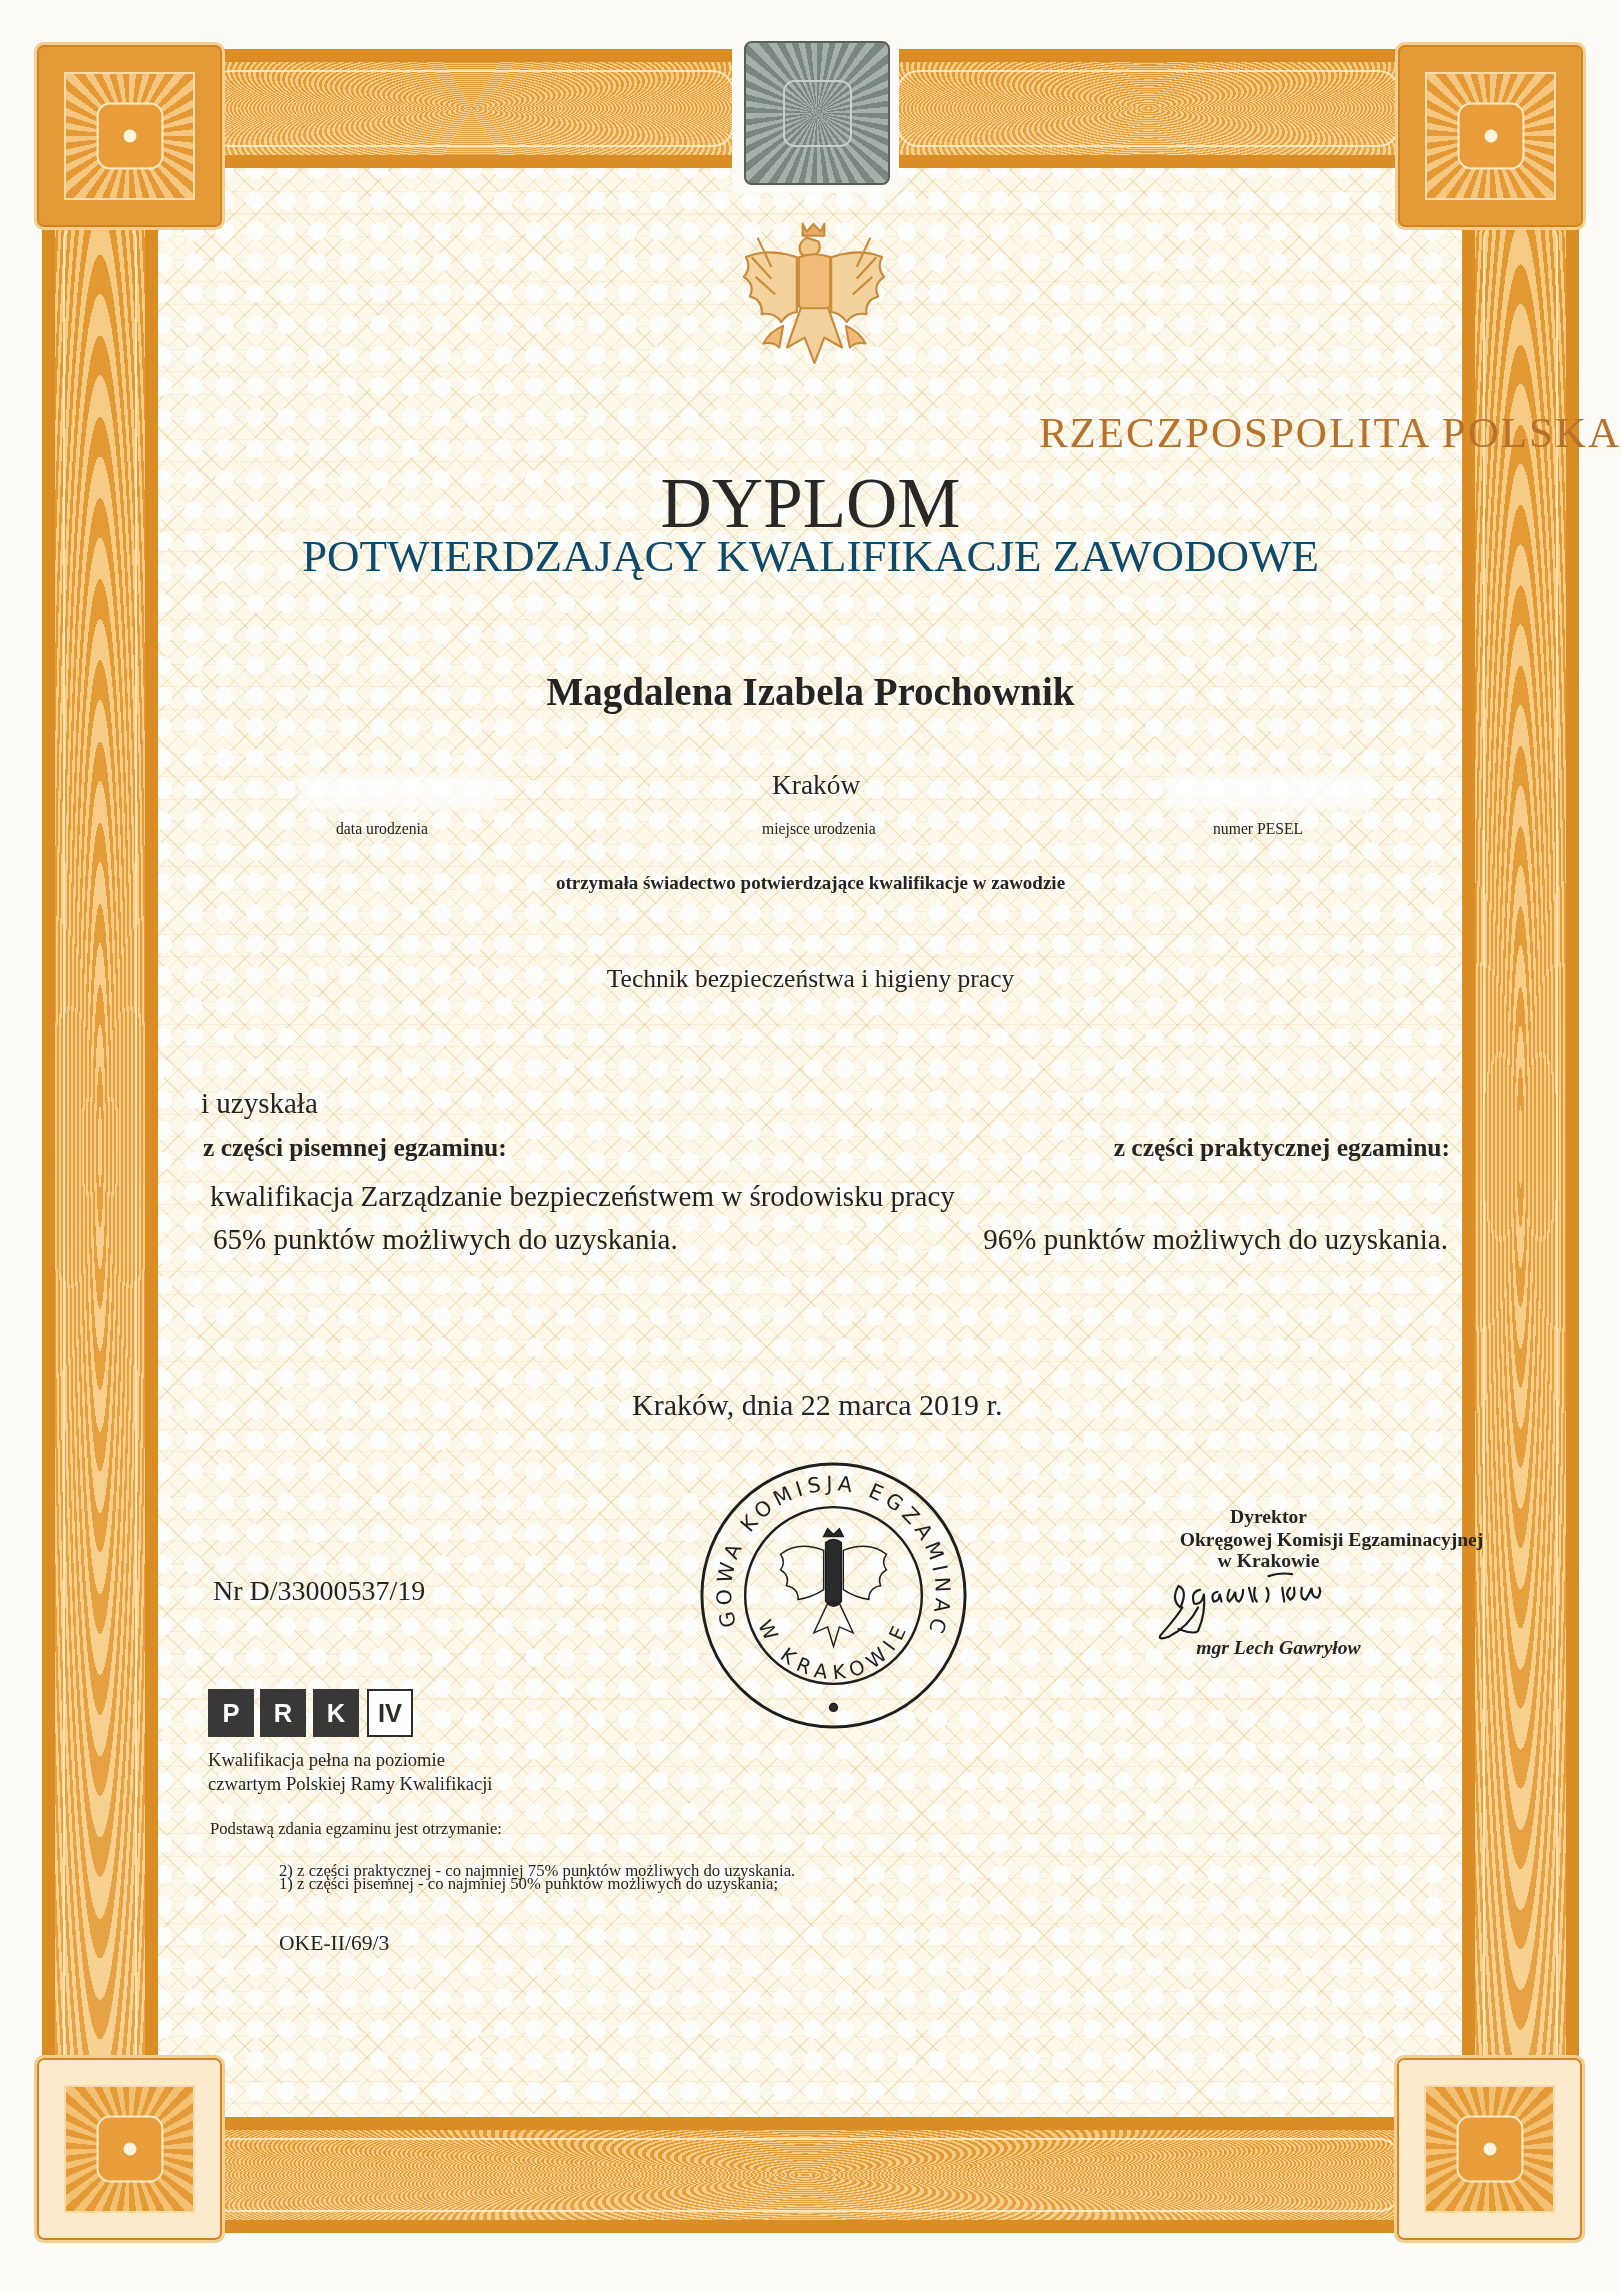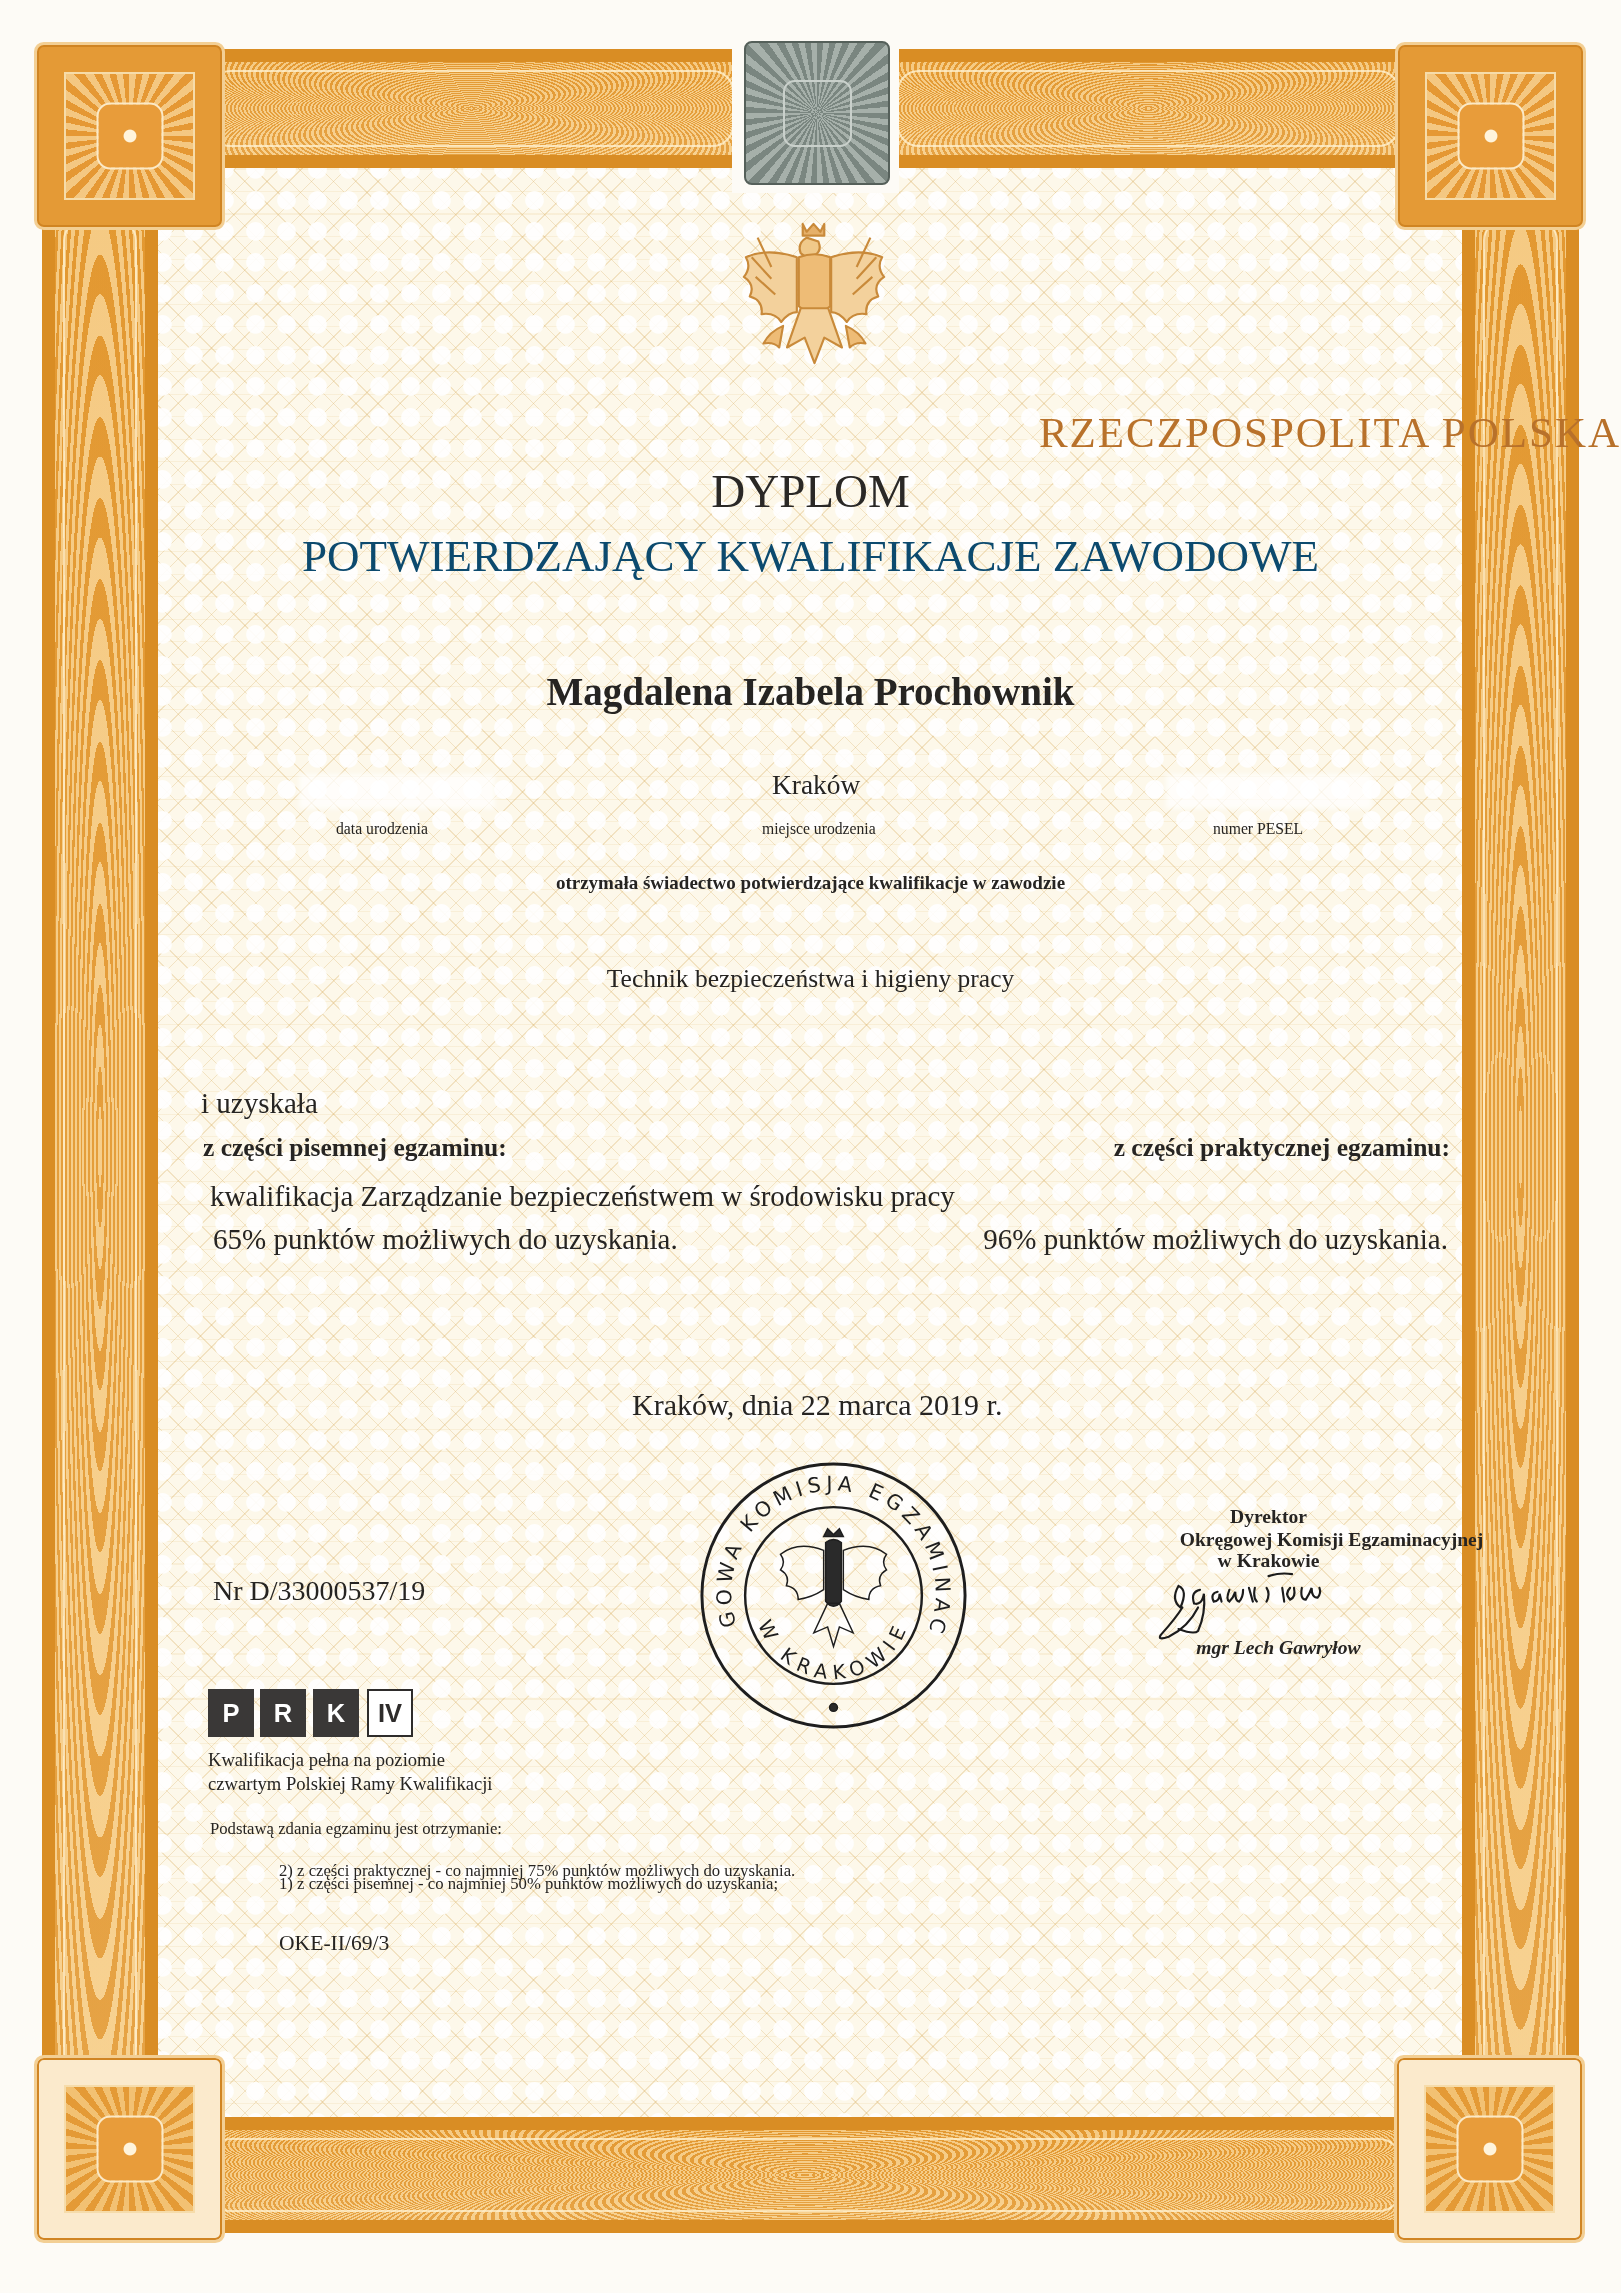--- a/index.html
+++ b/index.html
@@ -77,21 +77,21 @@
     content: ""; position: absolute; left: 37px; top: 37px; width: 65px; height: 63px;
     border: 2px solid #c9d0cb; border-radius: 11.8px;
   }
 
   .eagle { position: absolute; left: 738px; top: 218px; width: 152px; height: 153px; }
 
   .t { position: absolute; white-space: nowrap; line-height: 1; }
   .center { left: 0; width: 1621px; text-align: center; }
 
   .kicker { color: #b8712a; font-size: 43px; letter-spacing: 2px; top: 411px; text-align: right; }
-  .title { font-size: 47px; top: 468px; color: #2a2826; }
+  .title { font-size: 71px; top: 468px; color: #2a2826; }
   .subtitle { font-size: 45px; top: 534px; color: #0c4a6e; }
   .name { font-size: 39px; font-weight: bold; top: 672px; }
   .city { font-size: 27.4px; top: 772px; left: 772px; }
   .lbl { font-size: 15.7px; top: 821px; font-family: Liberation Serif, serif; }
 
   .redact { position: absolute; height: 35px; background: rgba(255,255,255,0.75); filter: blur(2.9px); }
 
   .lead { font-size: 19px; font-weight: bold; top: 873px; }
   .prof { font-size: 25.5px; top: 966px; }
 

